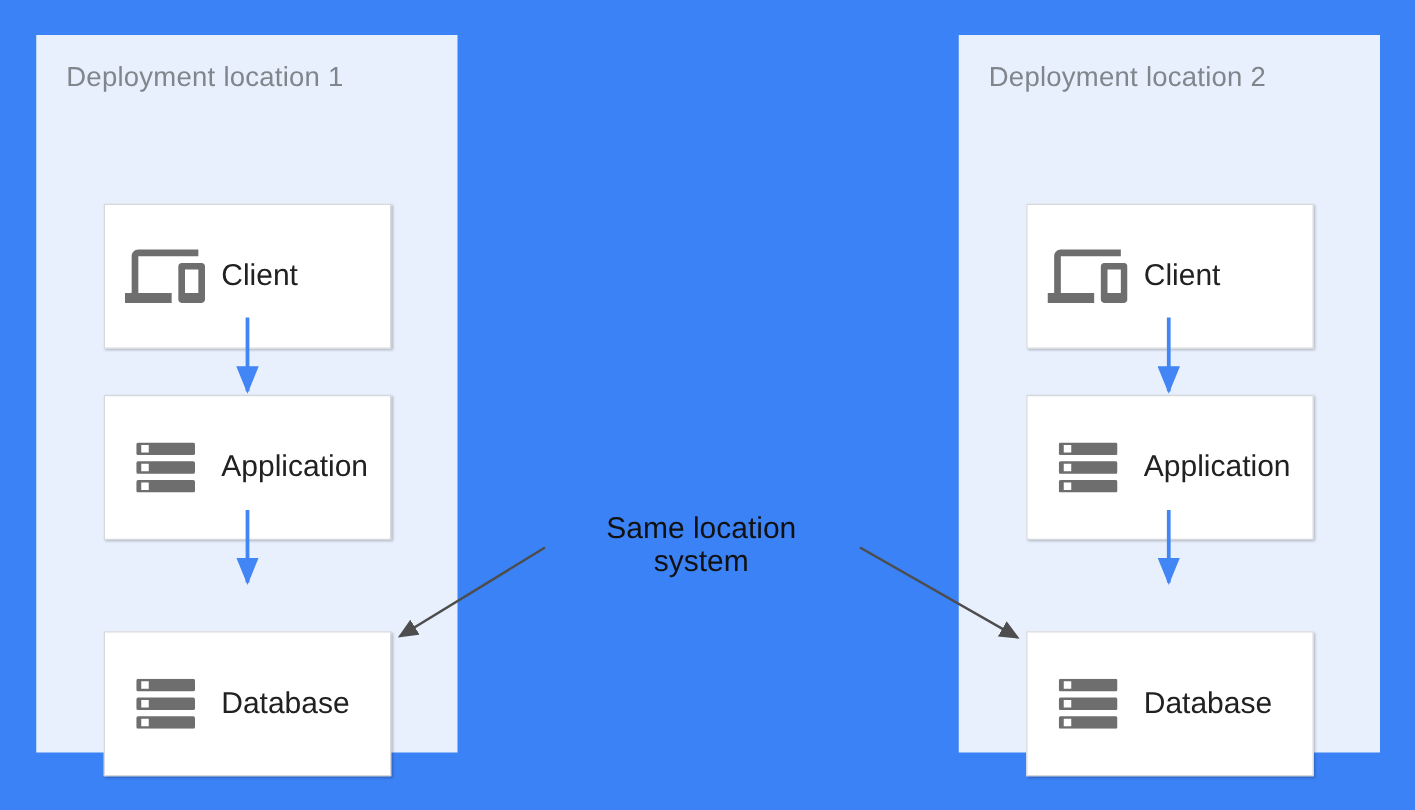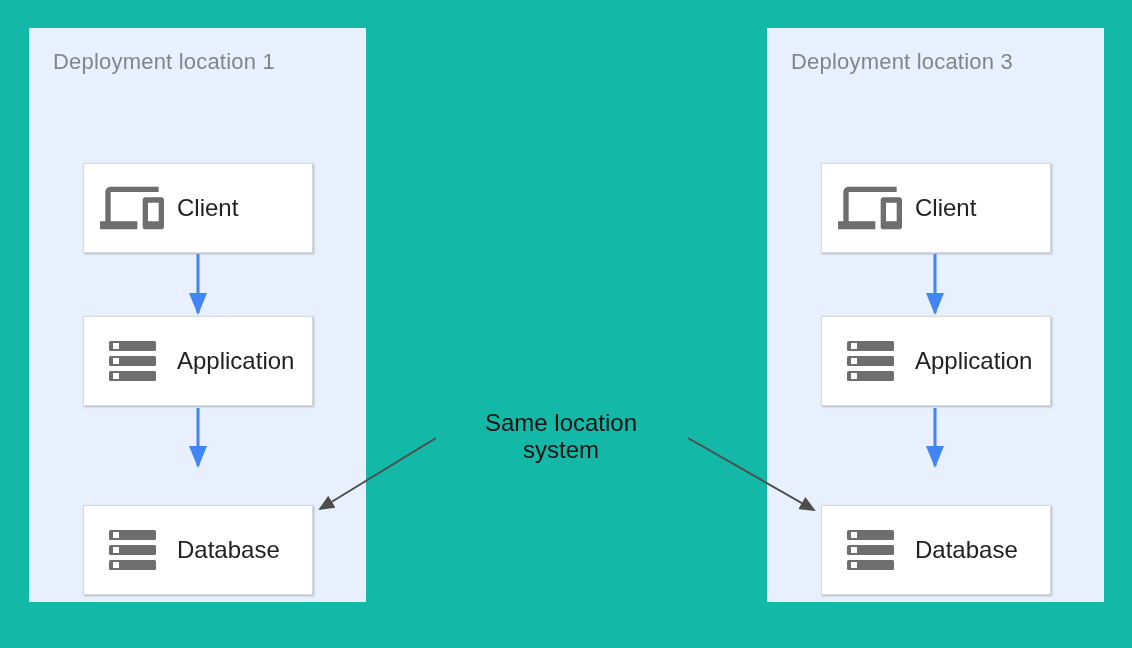--- a/index.html
+++ b/index.html
@@ -1,32 +1,32 @@
 <!DOCTYPE html>
 <html style="--panel-bg: #e8f0fe; --box-border: #d6d9dc; --arrow-blue: #4285f4; --arrow-dark: #4d4d4d; --icon: #6e6e6e; --title-text: #80868b; --label-text: #212121; --annotation-text: #111111;"><head>
 <meta charset="utf-8">
 <style>
   html,body{margin:0;padding:0;background:#ffffff;}
   .stage{
-    position:relative;width:1132px;height:648px;background:#14b8a6;
+    position:relative;width:1132px;height:648px;background:#3b82f6;
     font-family:"Liberation Sans",sans-serif;overflow:hidden;
   }
   .panel{
     position:absolute;top:28px;width:337px;height:574px;
     background:var(--panel-bg,#e8f0fe);
   }
   .panel-1{left:29px;}
   .panel-2{left:767px;}
   .panel-title{
     position:absolute;left:24px;top:20px;
     font-size:22px;line-height:28px;color:var(--title-text,#80868b);
     white-space:nowrap;letter-spacing:.2px;
   }
   .node{
-    position:absolute;left:54px;width:230px;height:90px;box-sizing:border-box;
+    position:absolute;left:54px;width:230px;height:116px;box-sizing:border-box;
     background:#ffffff;border:1px solid var(--box-border,#d6d9dc);
     box-shadow:1px 1px 2px rgba(0,0,0,0.25);
     display:flex;align-items:center;padding-left:15px;
   }
   .node-client{top:135px;}
   .node-application{top:288px;text-align:right;}
   .node-database{top:441px;margin-top:36px;}
   .icon-wrap{width:66px;display:flex;justify-content:center;align-items:center;margin-right:12px;flex:0 0 auto;}
   .node-label{font-size:24px;color:var(--label-text,#212121);white-space:nowrap;}
   .icon-fill{fill:var(--icon,#6e6e6e);}
@@ -79,21 +79,21 @@
           <rect x="4" y="2" width="6" height="6" fill="#ffffff"></rect>
           <rect x="4" y="17" width="6" height="6" fill="#ffffff"></rect>
           <rect x="4" y="32" width="6" height="6" fill="#ffffff"></rect>
         </svg>
       </span>
       <span class="node-label">Database</span>
     </div>
   </div>
 
   <div class="panel panel-2">
-    <div class="panel-title">Deployment location 3</div>
+    <div class="panel-title">Deployment location 2</div>
 
     <div class="node node-client">
       <span class="icon-wrap">
         <svg width="64" height="46" viewBox="0 4 24 16" aria-hidden="true">
           <path class="icon-fill" d="M4 6h18V4H4c-1.1 0-2 .9-2 2v11H0v3h14v-3H4V6zm19 2h-6c-.55 0-1 .45-1 1v10c0 .55.45 1 1 1h6c.55 0 1-.45 1-1V9c0-.55-.45-1-1-1zm-1 9h-4v-7h4v7z"></path>
         </svg>
       </span>
       <span class="node-label">Client</span>
     </div>
 

